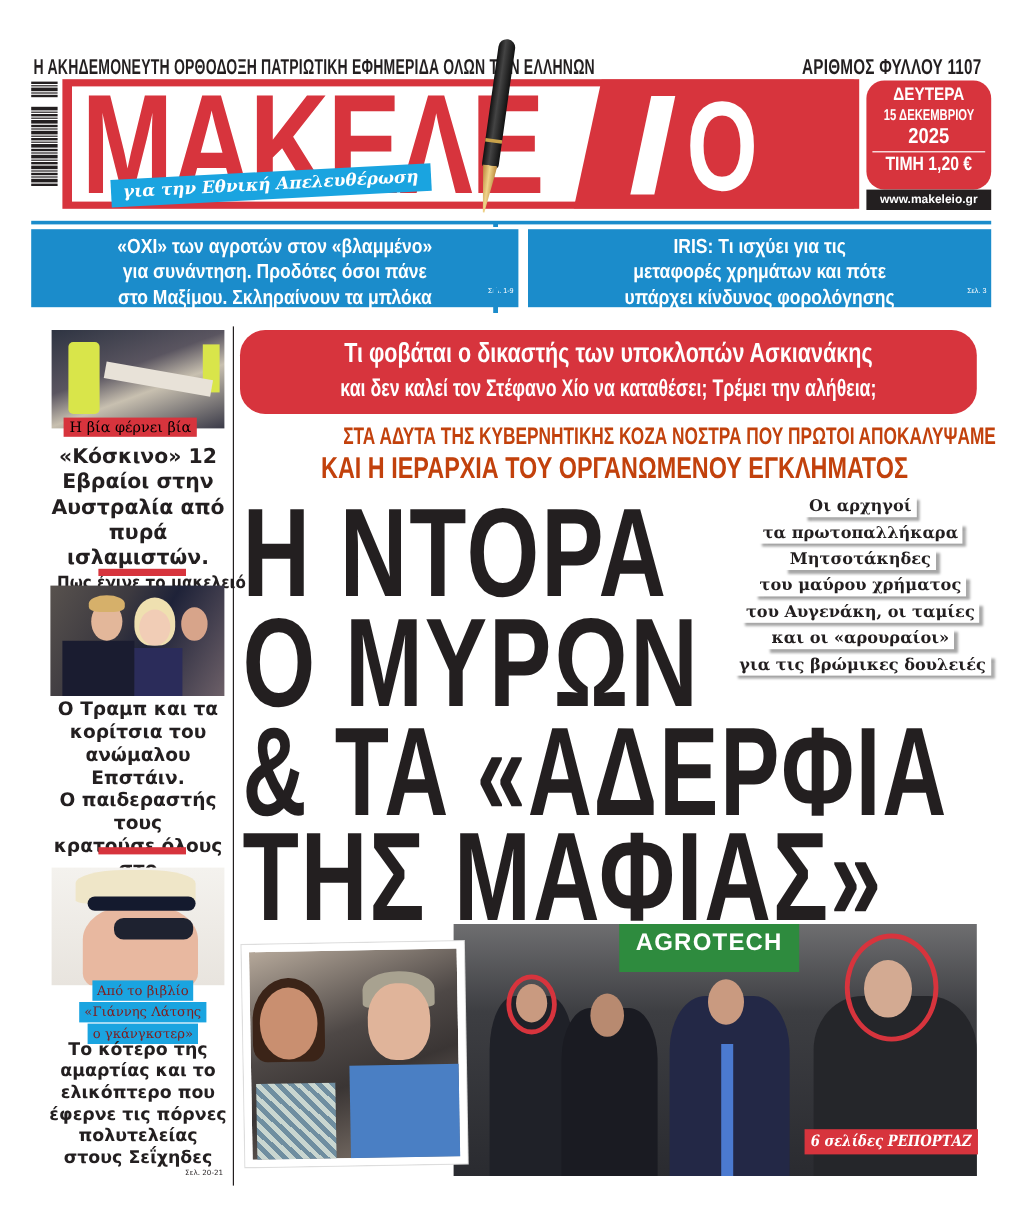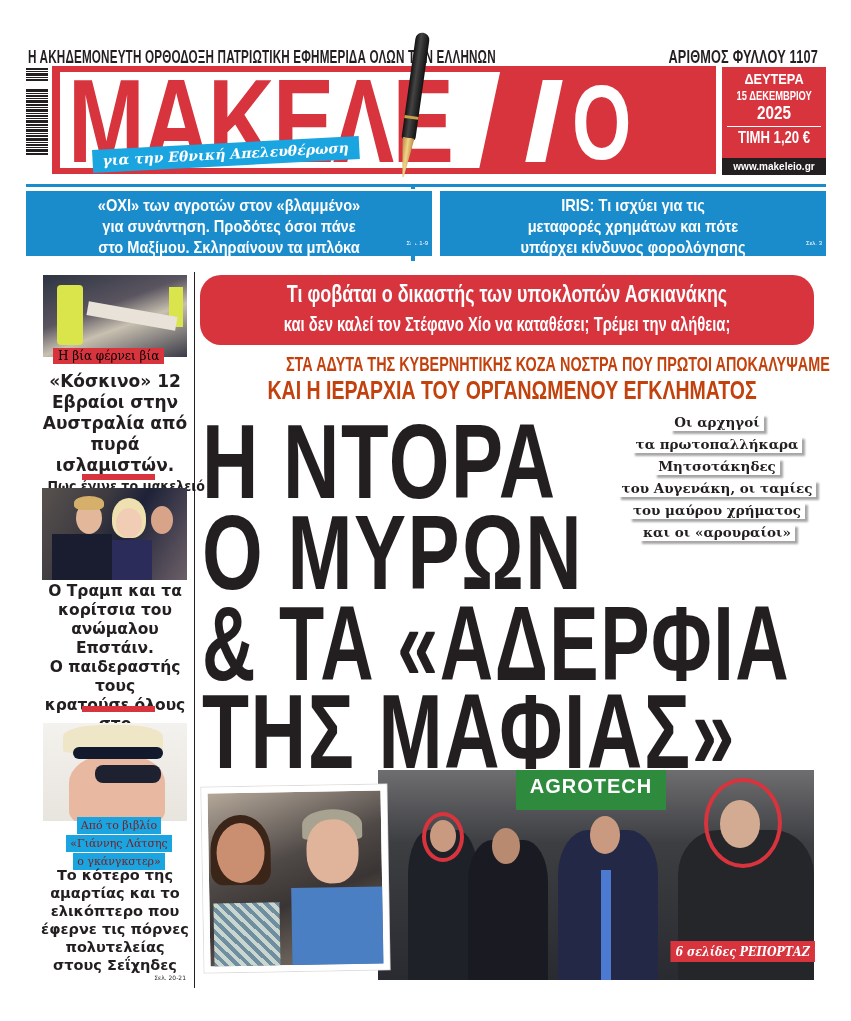--- a/index.html
+++ b/index.html
@@ -23,21 +23,21 @@
   .logo-o-white { position: absolute; left: 520px; top: 14px; font-weight: 900; font-size: 106px; line-height: 84px; color: #ffffff; transform: scaleX(0.72); transform-origin: left top; }
   .logo-slash { position: absolute; left: 482px; top: 14px; width: 20px; height: 82px; background: #ffffff; transform: skewX(-12deg); }
   .pen { position: absolute; left: 350px; top: -34px; width: 22px; height: 148px; transform: rotate(8deg); }
   .pen .body { position: absolute; left: 4px; top: 0; width: 14px; height: 108px; background: linear-gradient(90deg,#111,#444 40%,#111); border-radius: 7px 7px 3px 3px; }
   .pen .ring { position: absolute; left: 4px; top: 84px; width: 14px; height: 3px; background: #c9a24a; }
   .pen .nib { position: absolute; left: 5px; top: 106px; width: 12px; height: 40px; background: linear-gradient(90deg,#b8863a,#f0d48a,#b8863a); clip-path: polygon(0 0,100% 0,55% 100%,45% 100%); }
 
   .tagline { position: absolute; left: 92px; top: 150px; background: #1aa4e0; color: #fff; font-family: "DejaVu Serif", serif; font-style: italic; font-weight: 700; font-size: 14px; padding: 3px 10px 4px; transform: rotate(-3deg); transform-origin: left top; white-space: nowrap; }
 
   
-  .datebox { position: absolute; left: 722px; top: 67px; width: 104px; height: 91px; background: #d7343d; color: #fff; text-align: center; font-weight: 700; }
+  .datebox { position: absolute; left: 722px; top: 67px; width: 104px; height: 91px; background: #d7343d; color: #fff; text-align: center; font-weight: 700; border-radius: 15px; }
   .datebox .d1 { font-size: 15px; margin-top: 3px; transform: scaleX(0.85); }
   .datebox .d2 { font-size: 13px; transform: scaleX(0.72); white-space: nowrap; margin-top: 1px; }
   .datebox .d3 { font-size: 18px; transform: scaleX(0.85); line-height: 20px; }
   .datebox .sep { height: 1px; background: #fff; margin: 3px 5px 2px; }
   .datebox .price { font-size: 16px; transform: scaleX(0.82); white-space: nowrap; }
   .url { position: absolute; left: 722px; top: 158px; width: 104px; height: 17px; background: #231f20; color: #fff; font-size: 10px; font-weight: 700; text-align: center; line-height: 17px; }
 
   
   .teasers { position: absolute; left: 26px; top: 184px; width: 800px; height: 72px; display: flex; border-top: 3px solid #1b8ccb; }
   .teaser { background: #1b8ccb; color: #fff; font-weight: 700; font-size: 17px; line-height: 21px; text-align: center; padding: 4px 6px; position: relative; }
@@ -267,23 +267,24 @@
 
 <div class="mega m1">Η ΝΤΟΡΑ</div>
 <div class="mega m2">Ο ΜΥΡΩΝ</div>
 <div class="mega m3">&amp; ΤΑ «ΑΔΕΡΦΙΑ</div>
 <div class="mega m4">ΤΗΣ ΜΑΦΙΑΣ»</div>
 
 <div class="strips">
   <span class="strip-row"><span class="strip">Οι αρχηγοί</span></span>
   <span class="strip-row"><span class="strip">τα πρωτοπαλλήκαρα</span></span>
   <span class="strip-row"><span class="strip">Μητσοτάκηδες</span></span>
+  <span class="strip-row"><span class="strip">του μαύρου χρήματος</span></span>
   <span class="strip-row"><span class="strip">του Αυγενάκη, οι ταμίες</span></span>
-  <span class="strip-row"><span class="strip">του μαύρου χρήματος</span></span>
   <span class="strip-row"><span class="strip">και οι «αρουραίοι»</span></span>
+  <span class="strip-row"><span class="strip">για τις βρώμικες δουλειές</span></span>
 </div>
 
 <div class="photo ph5">
   <div class="sign">AGROTECH</div>
   <div class="person" style="left:30px;width:70px;height:150px"></div>
   <div class="head" style="left:52px;top:50px;width:26px;height:32px"></div>
   <div class="circle" style="left:44px;top:42px;width:42px;height:50px"></div>
   <div class="person" style="left:90px;width:80px;height:140px;background:#1a1b22"></div>
   <div class="head" style="left:114px;top:58px;width:28px;height:36px;background:#b88a70"></div>
   <div class="person" style="left:180px;width:100px;height:150px;background:#232846"></div>

